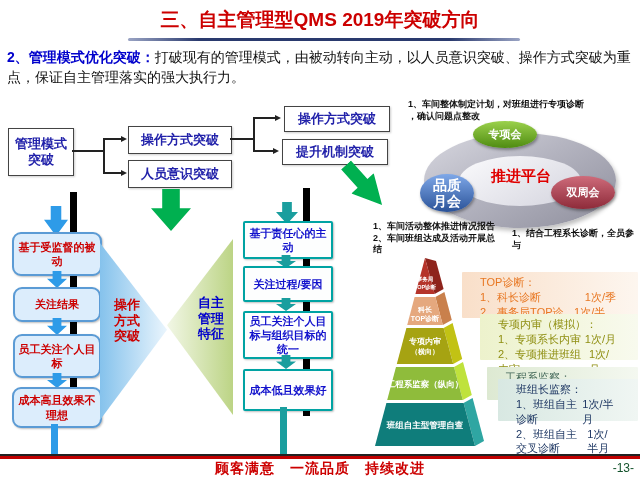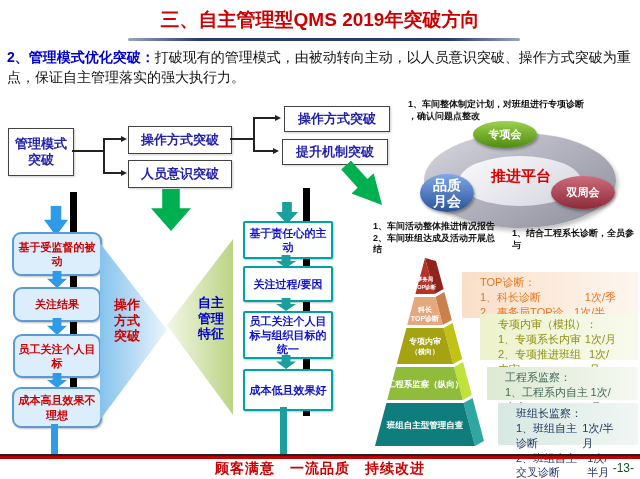--- a/index.html
+++ b/index.html
@@ -156,21 +156,21 @@
         <span>1次/月</span>
       </div>
   </div>
   <div class="abs legend" style="left:487px;top:367px;width:151px;height:33px;color:#44695A;background:linear-gradient(to right,#DDE9D2,#F4F8F0);">
     <div>工程系监察：</div>
     <div class="row">
         <span>1、工程系内自主内审</span>
         <span>1次/月</span>
       </div>
   </div>
-  <div class="abs legend" style="left:498px;top:403px;width:140px;height:42px;color:#1F3864;background:linear-gradient(to right,#D8E8E2,#F0F6F3);">
+  <div class="abs legend" style="left:498px;top:379px;width:140px;height:42px;color:#1F3864;background:linear-gradient(to right,#D8E8E2,#F0F6F3);">
     <div>班组长监察：</div>
     <div class="row">
         <span>1、班组自主诊断</span>
         <span>1次/半月</span>
       </div>
     <div class="row">
         <span>2、班组自主交叉诊断</span>
         <span>1次/半月</span>
       </div>
   </div>

